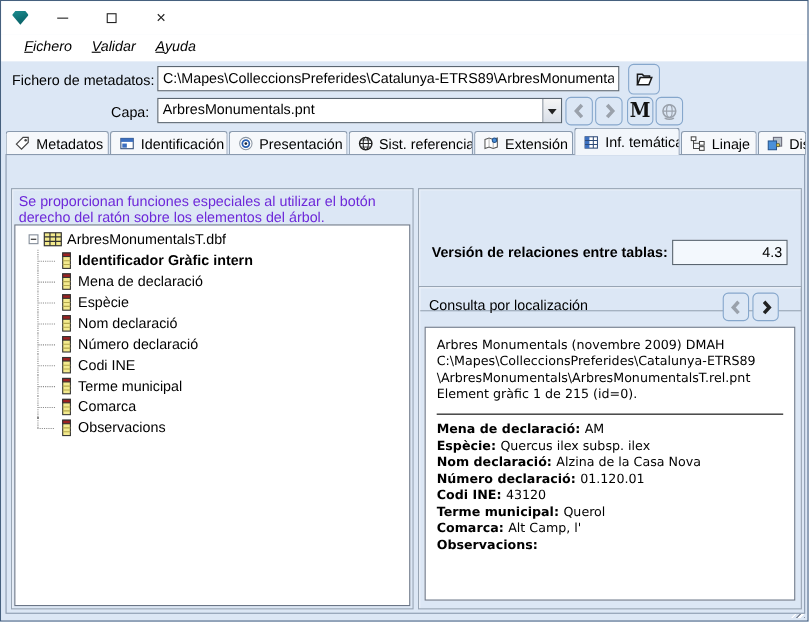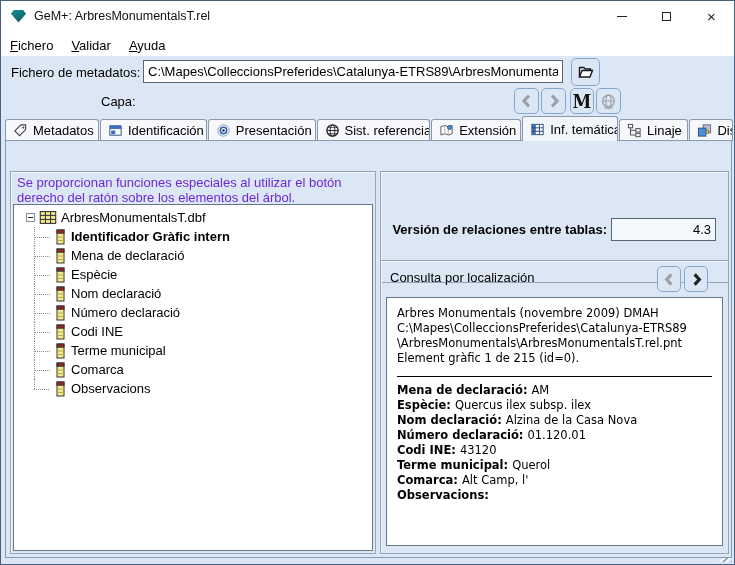--- a/index.html
+++ b/index.html
@@ -18,21 +18,21 @@
   .app-icon { width:15px; height:13px; margin:0 8px 0 10px;
     background: linear-gradient(160deg,#1d8d90 0%,#0e6f74 55%,#0a5a60 100%);
     clip-path: polygon(22% 0,78% 0,100% 32%,50% 100%,0 32%); }
   .title-text { flex:1; font-size:12.5px; color:#111; white-space:nowrap; overflow:hidden; }
   .win-btns { display:flex; height:100%; }
   .win-btn { width:45px; height:100%; display:flex; align-items:center; justify-content:center; color:#222; }
   .glyph-min { width:10px; border-top:1px solid #222; }
   .glyph-max { width:9px; height:9px; border:1px solid #222; }
   .glyph-close { font-size:15px; line-height:1; }
   
-  .menubar { position:absolute; left:0; top:30px; right:0; height:25px; background:#fff; display:flex; align-items:flex-end; padding-left:0; }
+  .menubar { position:absolute; left:0; top:30px; right:0; height:25px; background:#fff; display:flex; align-items:flex-start; padding-left:12px;font-style:italic; }
   .menu-item { display:inline-block; padding:3px 9px; color:#000; }
   .menu-item::first-letter { text-decoration: underline; }
   
   .client { position:absolute; left:0; top:55px; right:0; bottom:0; background:#dce7f5; }
   .lbl { position:absolute; white-space:nowrap; }
   .txtfield { position:absolute; background:#fff; border:1px solid #5a6570; font-family:"Liberation Sans",sans-serif; font-size:13px; padding:2px 4px; color:#000; }
   .icon-btn { position:absolute; background:#dce7f5; border:1px solid #86a7cc; border-radius:5px; display:flex; align-items:center; justify-content:center; }
   
   .combo { position:absolute; background:#fff; border:1px solid #5a6570; display:flex; }
   .combo-value { flex:1; padding:2px 4px; white-space:nowrap; overflow:hidden; font-size:13px; }
@@ -86,21 +86,20 @@
   
   .grip { position:absolute; right:2px; bottom:2px; width:13px; height:13px;
           background: repeating-linear-gradient(135deg, transparent 0 2px, #8a93a3 2px 3px, #ffffff 3px 5px);
           clip-path: polygon(100% 0, 100% 100%, 0 100%); }
 </style>
 </head>
 <body>
 
 <div class="titlebar">
   <span class="app-icon"></span>
-  <span class="title-text">GeM+: ArbresMonumentalsT.rel</span>
   <div class="win-btns">
     <div class="win-btn">
         <span class="glyph-min"></span>
       </div>
     <div class="win-btn">
         <span class="glyph-max"></span>
       </div>
     <div class="win-btn">
         <span class="glyph-close">×</span>
       </div>
@@ -118,20 +117,26 @@
   <span class="lbl" style="left:10px; top:9px;">Fichero de metadatos:</span>
   <input class="txtfield" style="left: 142px; top: 4px; width: 420px; height: 23px;" readonly="" value="C:\Mapes\ColleccionsPreferides\Catalunya-ETRS89\ArbresMonumentals\Arbr">
   <div class="icon-btn" style="left:570px; top:2px; width:29px; height:28px;">
     <svg width="17" height="16" viewBox="0 0 16 16">
       <path d="M2 13 V3.5 H6.3 L7.8 5 H13 V6.5" fill="none" stroke="#1a1a1a" stroke-width="1.4"></path>
       <path d="M2 13 L4.6 6.5 H15 L12.4 13 Z" fill="#fff" stroke="#1a1a1a" stroke-width="1.4"></path>
     </svg>
   </div>
 
   <span class="lbl" style="left:100px; top:38px;">Capa:</span>
+  <div class="combo" style="left:142px; top:33px; width:368px; height:23px;">
+    <span class="combo-value">ArbresMonumentals.pnt</span>
+    <span class="combo-arrow">
+        <i></i>
+      </span>
+  </div>
   <div class="icon-btn" style="left:513px; top:32px; width:25px; height:26px;">
     <svg width="16" height="16" viewBox="0 0 16 16">
         <path d="M10 2.5 L5 8 L10 13.5" fill="none" stroke="#9aa1ab" stroke-width="3.2"></path>
       </svg>
   </div>
   <div class="icon-btn" style="left:540px; top:32px; width:25px; height:26px;">
     <svg width="16" height="16" viewBox="0 0 16 16">
         <path d="M6 2.5 L11 8 L6 13.5" fill="none" stroke="#9aa1ab" stroke-width="3.2"></path>
       </svg>
   </div>

